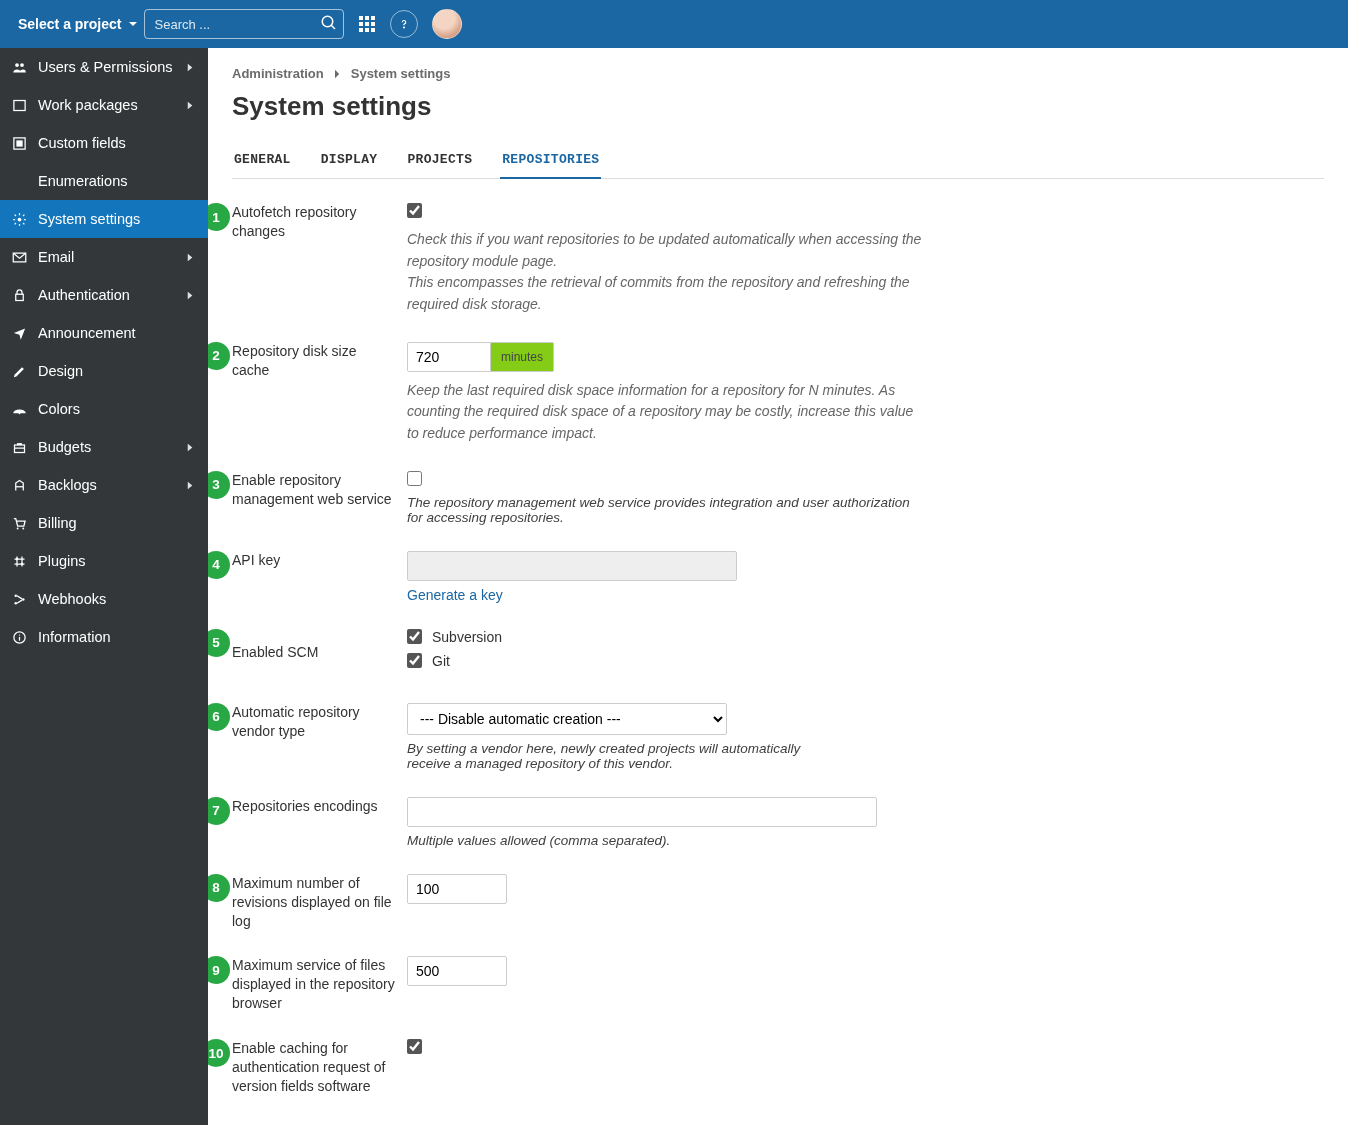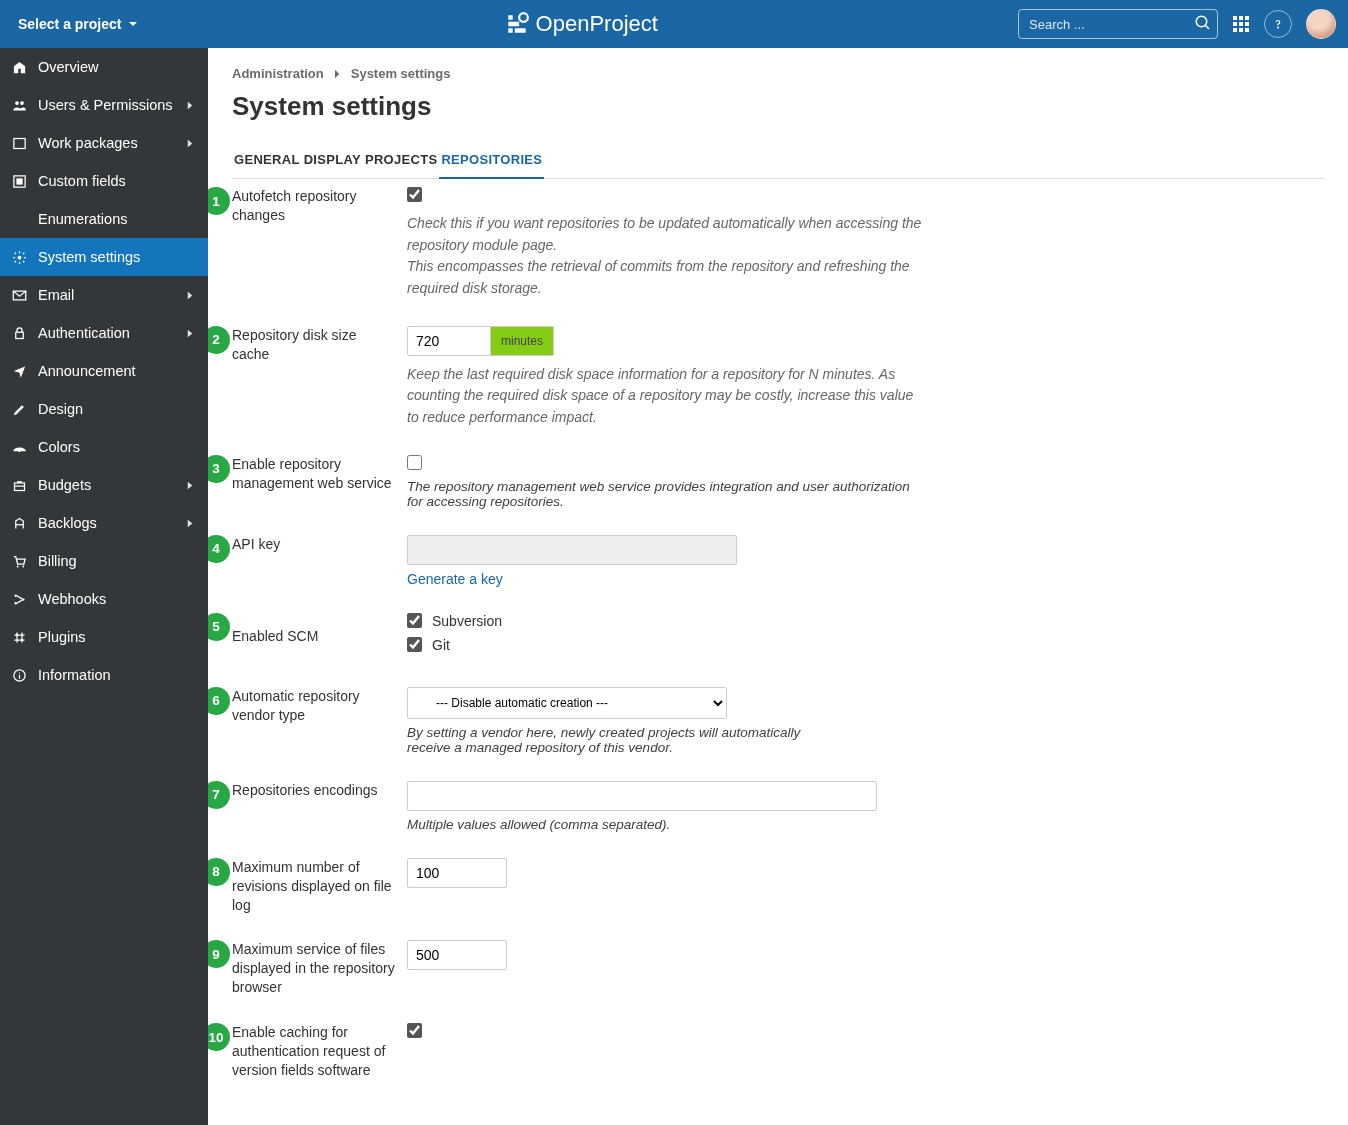--- a/index.html
+++ b/index.html
@@ -28,64 +28,55 @@
 
 .sidebar svg { fill: #fff; }
 .sidebar .icon svg { width: 15px; height: 15px; }
 .sidebar .arrow svg { width: 11px; height: 11px; }
 
 .main { flex: 1; padding: 18px 24px; overflow: auto; position: relative; }
 .breadcrumb { font-size: 13px; color: #6b6b6b; display: flex; align-items: center; gap: 10px; margin-bottom: 10px; }
 .breadcrumb .seg { font-weight: 600; }
 .page-title { font-size: 26px; font-weight: 700; margin-bottom: 20px; color: #333; }
 
-.tabs { display: flex; border-bottom: 1px solid #ddd; margin-bottom: 8px; }
+.tabs { display: flex; border-bottom: 1px solid #ddd; gap: 26px; margin-bottom: 24px; font-family: Liberation Mono, monospace; }
 .tab { padding: 10px 2px; font-size: 13px; font-weight: 700; text-transform: uppercase; color: #333; cursor: pointer; letter-spacing: 0.3px; }
 .tab.active { color: #1a67a3; border-bottom: 2px solid #1a67a3; margin-bottom: -1px; }
 
 .form-row { display: flex; margin-bottom: 26px; align-items: flex-start; }
 .form-label { width: 175px; padding-right: 12px; font-size: 14px; line-height: 1.35; color: #333; }
 .form-control { flex: 1; }
 .form-desc { font-style: italic; color: #666; font-size: 14px; margin-top: 8px; max-width: 520px; line-height: 1.55; }
 .form-hint { font-style: italic; color: #404040; font-size: 13.5px; margin-top: 6px; }
 
 input[type="checkbox"] { width: 15px; height: 15px; accent-color: #555; }
 input.num, input.txt { height: 30px; border: 1px solid #ccc; padding: 0 8px; font-size: 14px; border-radius: 2px; }
 input.disabled { background: #eee; }
 .num-wrap { display: flex; align-items: center; }
 .num-wrap .unit { border: 1px solid #ccc; border-left: none; height: 30px; padding: 0 10px; display: flex; align-items: center; background: #84cc16; font-size: 12px; color: #444; border-radius: 0 2px 2px 0; }
-select.full { height: 32px; border: 1px solid #ccc; padding: 0 24px; font-size: 12px; width: 320px; background: #fff; border-radius: 2px; }
+select.full { height: 32px; border: 1px solid #ccc; padding: 0 8px; font-size: 14px; width: 320px; background: #fff; border-radius: 2px; }
 .link { color: #1a67a3; font-size: 14px; cursor: pointer; margin-top: 6px; display: inline-block; }
 .chkline { display: flex; align-items: center; gap: 10px; margin-bottom: 8px; }
 
 .badge { position: absolute; width: 28px; height: 28px; background: #28a745; color: #fff; border-radius: 50%; display: flex; align-items: center; justify-content: center; font-size: 13.5px; font-weight: 700; left: -30px; z-index: 5; pointer-events: none; }
 
 svg { display: block; }
 .seg svg { width: 7px; height: 10px; fill: #6b6b6b; }
 </style>
 </head>
 <body>
 
 <div class="header">
   <div class="project-select">
     <span>Select a project</span>
     <span>
         <svg width="10" height="10" viewBox="0 0 10 10" fill="#fff">
           <path d="M1 3 L5 7 L9 3 Z"></path>
         </svg>
       </span>
-  </div>
-  <div class="header-logo">
-    <span>
-        <svg width="26" height="26" viewBox="0 0 24 24" fill="#fff">
-          <path d="M4 4h4v4H4zM4 10h10v4H4zM4 16h4v4H4zM10 16h10v4H10z"></path>
-          <circle cx="18" cy="6" r="4" fill="none" stroke="#fff" stroke-width="2"></circle>
-        </svg>
-      </span>
-    <span class="header-logo-text">OpenProject</span>
   </div>
   <div class="header-right">
     <div class="search-box">
       <input type="text" placeholder="Search ..." style="">
       <span class="search-icon-btn">
           <svg width="18" height="18" viewBox="0 0 24 24" fill="none" stroke="#fff" stroke-width="2">
             <circle cx="10" cy="10" r="7"></circle>
             <line x1="20" y1="20" x2="15" y2="15"></line>
           </svg>
         </span>
@@ -112,28 +103,20 @@
     <span class="avatar"></span>
   </div>
 </div>
 
 <div class="container">
 
   <div class="sidebar" id="sidebar">
       <div class="side-item">
         <span class="icon">
           <svg viewBox="0 0 24 24">
-            <path d="M3 10 L12 3 L21 10 V21 H14 V14 H10 V21 H3 Z"></path>
-          </svg>
-        </span>
-        <span class="side-item-label">Overview</span>
-      </div>
-      <div class="side-item">
-        <span class="icon">
-          <svg viewBox="0 0 24 24">
             <circle cx="8" cy="8" r="3"></circle>
             <circle cx="16" cy="8" r="3"></circle>
             <path d="M2 20c0-3 3-5 6-5s6 2 6 5M12 20c0-3 3-5 6-5s4 2 4 5"></path>
           </svg>
         </span>
         <span class="side-item-label">Users &amp; Permissions</span>
         <span class="arrow">
           <svg viewBox="0 0 12 12">
             <path d="M3 2 L8 6 L3 10 Z"></path>
           </svg>
@@ -263,41 +246,41 @@
       </div>
       <div class="side-item">
         <span class="icon">
           <svg viewBox="0 0 24 24">
             <circle cx="9" cy="20" r="1.5"></circle>
             <circle cx="18" cy="20" r="1.5"></circle>
             <path d="M3 4h3l3 12h10l2-8H7" fill="none" stroke="#fff" stroke-width="2"></path>
           </svg>
         </span>
         <span class="side-item-label">Billing</span>
+      </div>
+      <div class="side-item">
+        <span class="icon">
+          <svg viewBox="0 0 24 24">
+            <path d="M8 4v16M16 4v16M4 8h16M4 16h16" stroke="#fff" stroke-width="2"></path>
+            <circle cx="8" cy="8" r="2"></circle>
+            <circle cx="16" cy="16" r="2"></circle>
+          </svg>
+        </span>
+        <span class="side-item-label">Plugins</span>
       </div>
       <div class="side-item">
         <span class="icon">
           <svg viewBox="0 0 24 24">
             <circle cx="6" cy="6" r="2"></circle>
             <circle cx="6" cy="18" r="2"></circle>
             <circle cx="18" cy="12" r="2"></circle>
             <path d="M8 6l8 5M8 18l8-5" stroke="#fff" stroke-width="2"></path>
           </svg>
         </span>
         <span class="side-item-label">Webhooks</span>
-      </div>
-      <div class="side-item">
-        <span class="icon">
-          <svg viewBox="0 0 24 24">
-            <path d="M8 4v16M16 4v16M4 8h16M4 16h16" stroke="#fff" stroke-width="2"></path>
-            <circle cx="8" cy="8" r="2"></circle>
-            <circle cx="16" cy="16" r="2"></circle>
-          </svg>
-        </span>
-        <span class="side-item-label">Plugins</span>
       </div>
       <div class="side-item">
         <span class="icon">
           <svg viewBox="0 0 24 24">
             <circle cx="12" cy="12" r="9" fill="none" stroke="#fff" stroke-width="2"></circle>
             <circle cx="12" cy="8" r="1"></circle>
             <rect x="11" y="11" width="2" height="6"></rect>
           </svg>
         </span>
         <span class="side-item-label">Information</span>

